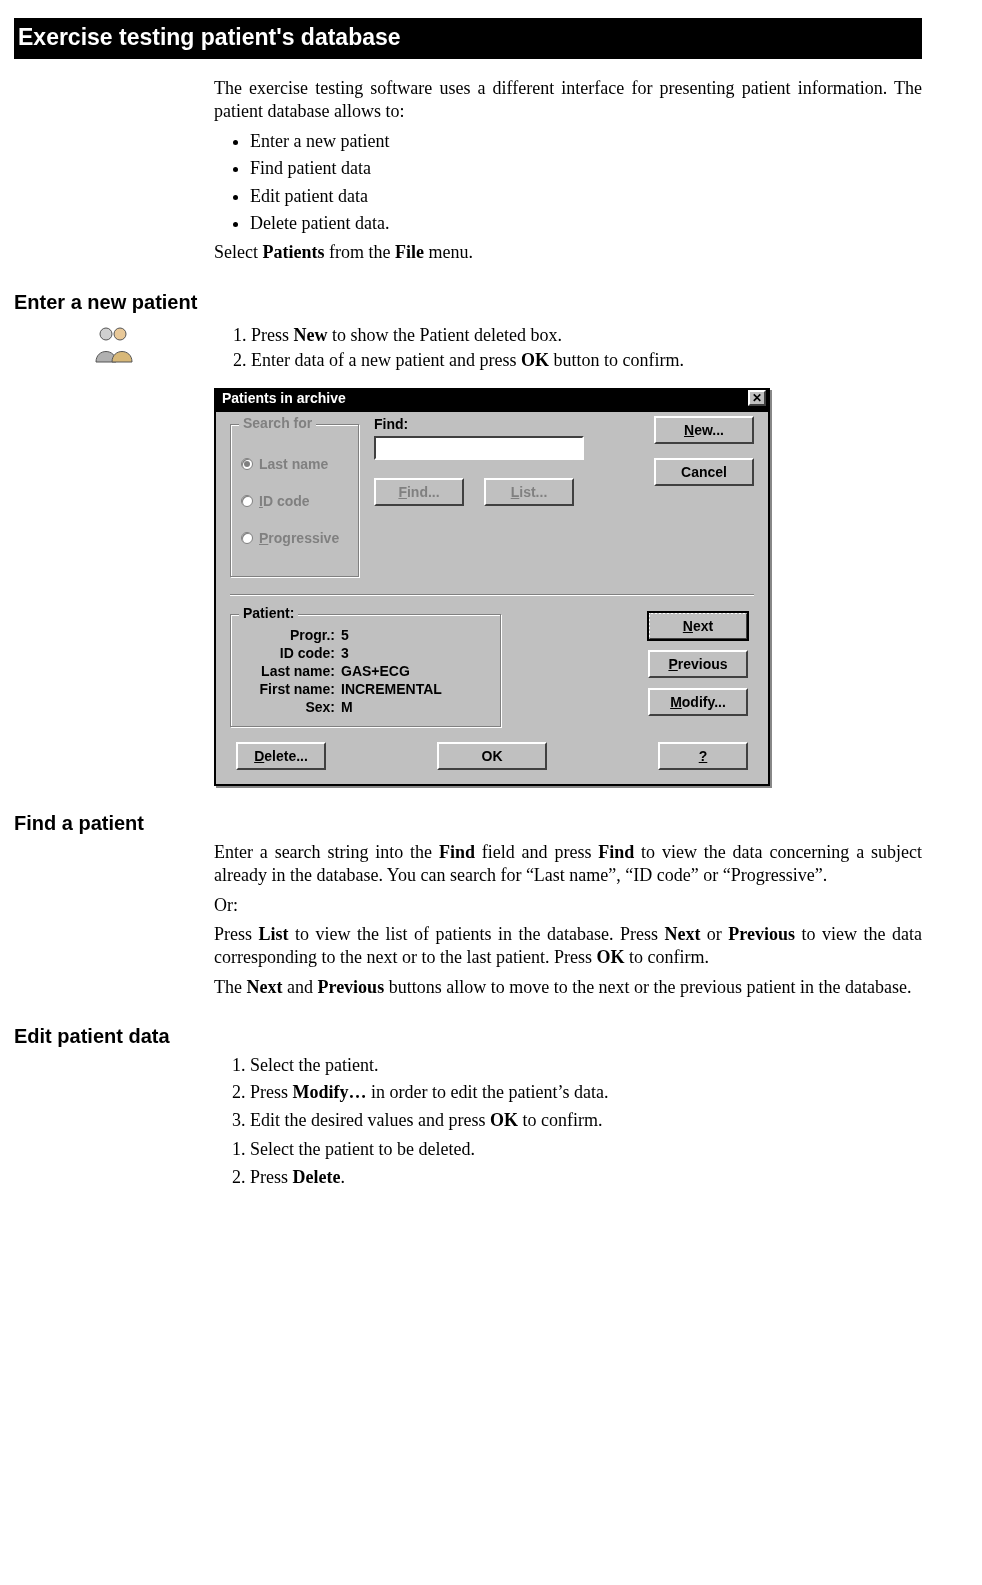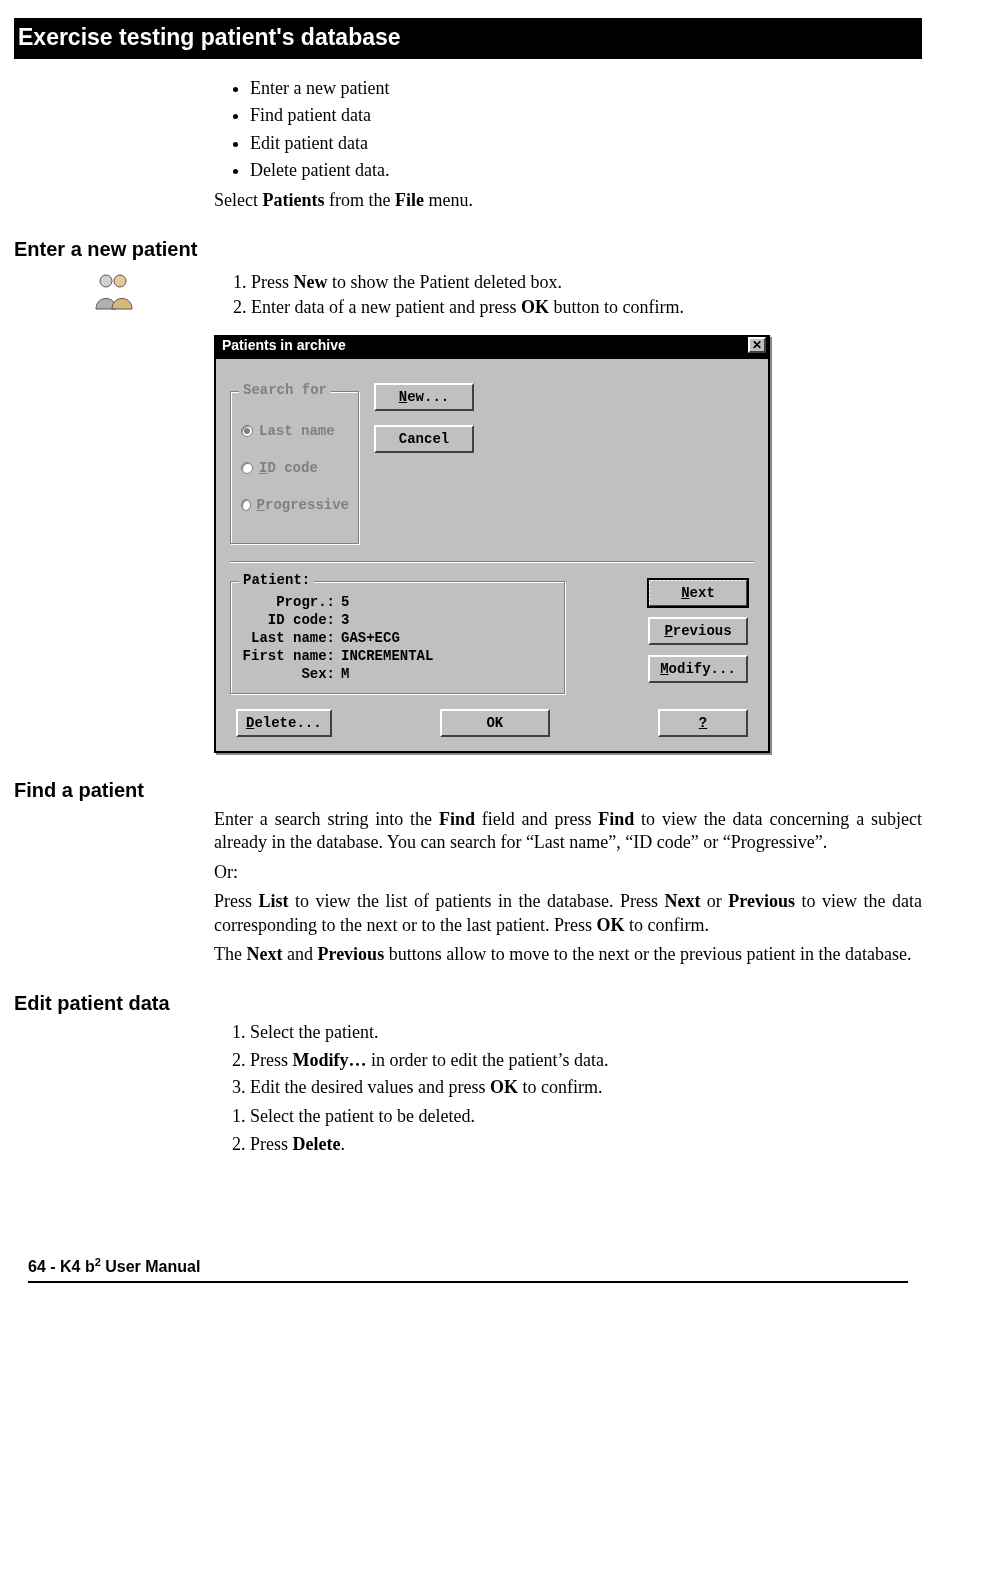--- a/index.html
+++ b/index.html
@@ -93,22 +93,21 @@
     border-bottom: 2px solid #404040;
     font-family: Arial, sans-serif;
     font-size: 12px;
     font-weight: bold;
     color: #000;
     text-align: center;
     line-height: 12px;
     cursor: default;
   }
   .dlg-body {
-    padding: 24px 14px 14px 14px;
-    font-family: Liberation Mono, monospace;
+    padding: 4px 14px 14px 14px;
   }
   .groupbox {
     border: 1px solid #808080;
     border-right-color: #fff;
     border-bottom-color: #fff;
     box-shadow: inset -1px -1px 0 #808080, inset 1px 1px 0 #fff;
     padding: 10px 10px 10px 10px;
     position: relative;
     margin-top: 8px;
   }
@@ -194,21 +193,21 @@
   .hr-sep {
     border: none;
     border-top: 1px solid #808080;
     border-bottom: 1px solid #fff;
     margin: 16px 0 10px 0;
   }
   .mid-row {
     display: flex;
     gap: 14px;
   }
-  .patient-gb { width: 336px; }
+  .patient-gb { width: 272px; }
   .patient-gb .kv {
     display: flex;
     margin: 2px 0;
     font-weight: bold;
   }
   .patient-gb .kv .k { width: 100px; text-align: right; padding-right: 6px; }
   .nav-col { flex: 1; display: flex; flex-direction: column; align-items: flex-end; gap: 10px; padding-top: 6px; padding-right: 6px;}
   .nav-col .win-btn { width: 100px; }
   .bottom-row {
     display: flex;
@@ -234,20 +233,21 @@
 </head>
 <body>
 
 <div class="page">
 
   <div class="title-bar">
     <span>Exercise testing patient's database</span>
   </div>
 
   <div class="body-text">
+    <p>The exercise testing software uses a different interface for presenting patient information. The patient database allows to:</p>
     <ul class="bullets">
       <li>Enter a new patient</li>
       <li>Find patient data</li>
       <li>Edit patient data</li>
       <li>Delete patient data.</li>
     </ul>
     <p>
       <span>Select </span><span class="b">Patients</span><span> from the </span><span class="b">File</span><span> menu.</span>
     </p>
   </div>
@@ -290,20 +290,34 @@
               </div>
             <div class="radio-row">
                 <span class="radio-dot"></span>
                 <span><span class="u">I</span><span>D code</span></span>
               </div>
             <div class="radio-row">
                 <span class="radio-dot"></span>
                 <span><span class="u">P</span><span>rogressive</span></span>
               </div>
           </div>
+          <div class="find-col">
+            <div class="find-label">Find:</div>
+            <div class="find-input"></div>
+            <div class="find-btn-row">
+              <div class="win-btn disabled-text">
+                  <span class="u">F</span>
+                  <span>ind...</span>
+                </div>
+              <div class="win-btn disabled-text">
+                  <span class="u">L</span>
+                  <span>ist...</span>
+                </div>
+            </div>
+          </div>
           <div class="btn-col">
             <div class="win-btn">
                 <span class="u">N</span>
                 <span>ew...</span>
               </div>
             <div class="win-btn">Cancel</div>
           </div>
         </div>
 
         <hr class="hr-sep">
@@ -378,17 +392,14 @@
     </ol>
   </div>
 
   <div class="body-text">
     <ol class="steps">
       <li>Select the patient to be deleted.</li>
       <li><span>Press </span><span class="b">Delete</span><span>.</span></li>
     </ol>
   </div>
 
-  <div class="footer">
-    <span>64</span><span> - </span><span>K4 b</span><sup>2</sup><span> User Manual</span>
-  </div>
 
 </div>
 
 </body></html>

